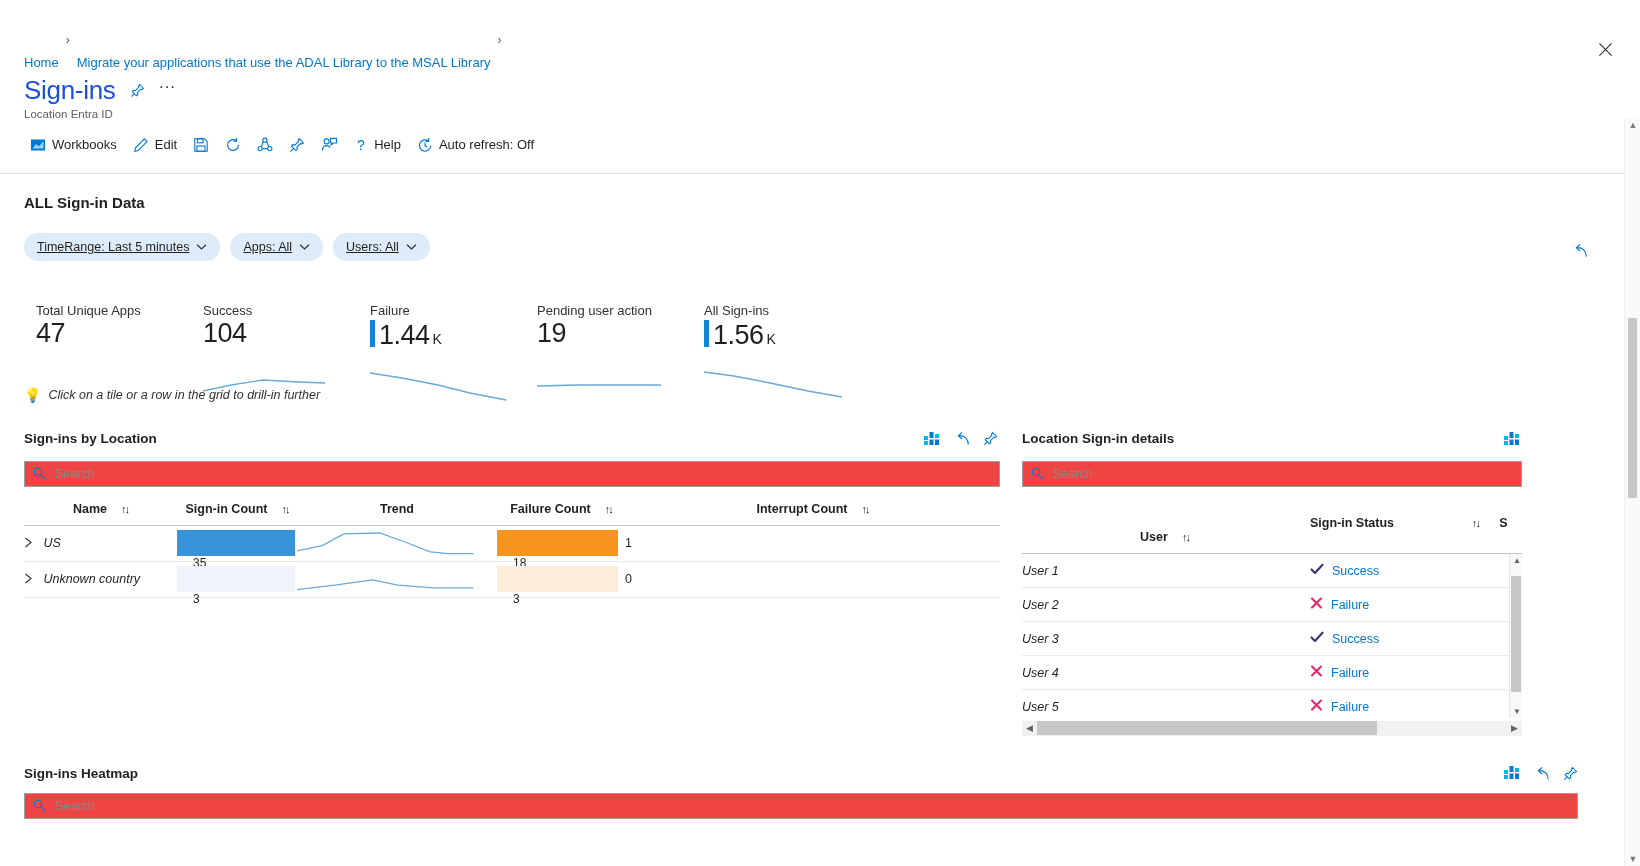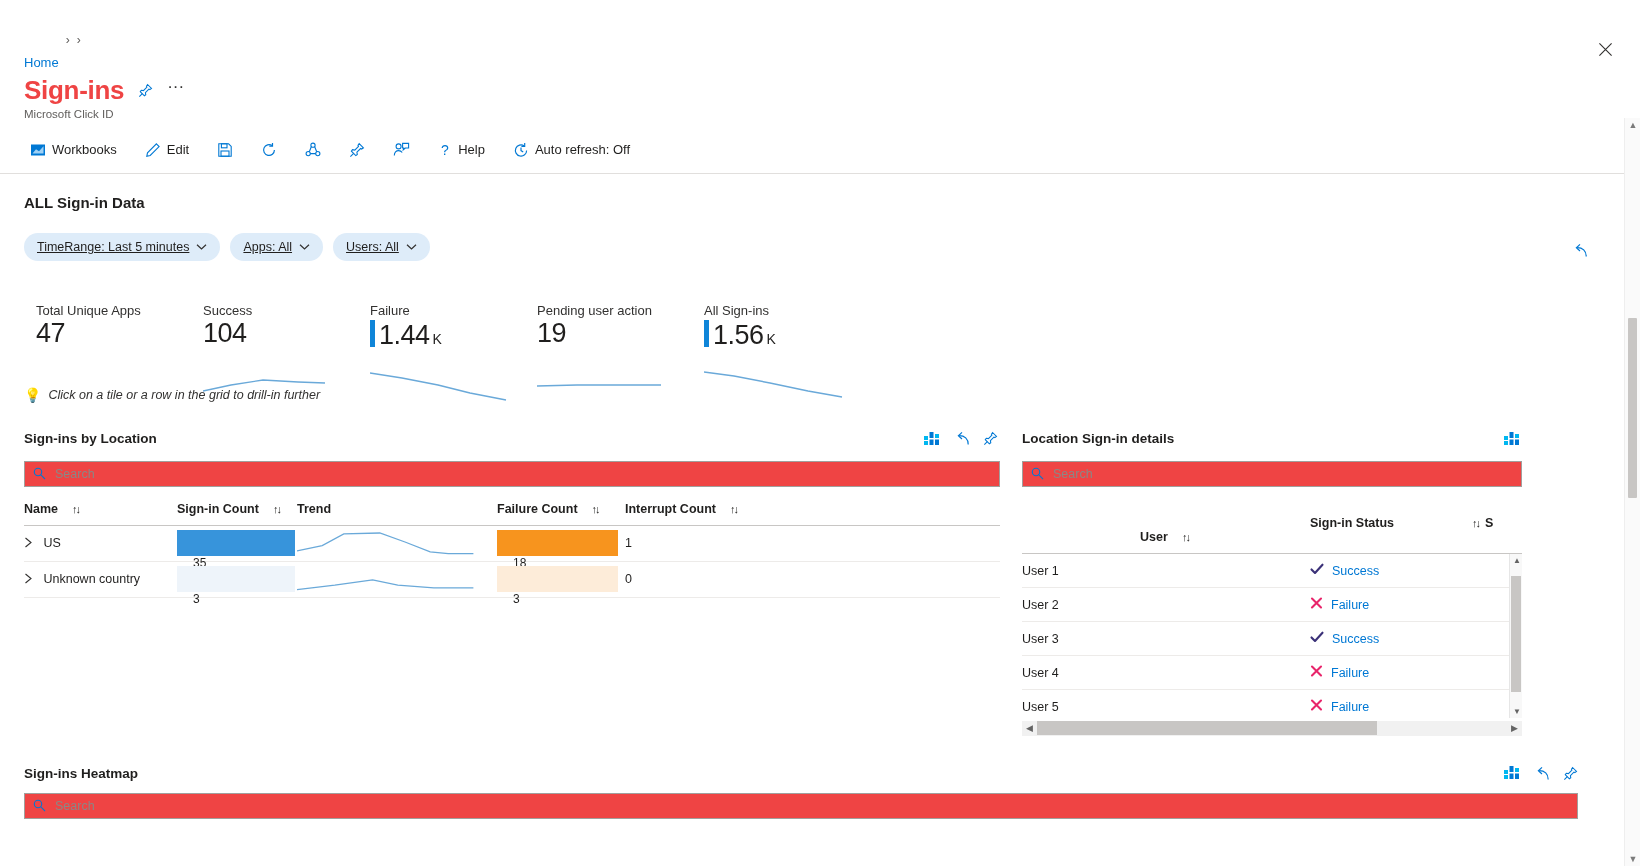--- a/index.html
+++ b/index.html
@@ -21,35 +21,35 @@
     white-space: nowrap;
   }
   .crumb-link { color: #0078d4; cursor: pointer; text-decoration: none; margin-top: 46px; }
   .crumb-sep { color: #605e5c; font-size: 12px; }
 
   
   .title-row {
     display: flex; align-items: center; gap: 14px;
     padding: 6px 0 0 24px;
   }
-  .page-title { font-size: 26px; font-weight: 700; letter-spacing: -.3px; color:#ef4444; line-height: 1.15; }
+  .page-title { font-size: 26px; font-weight: 400; letter-spacing: -.3px; color:#1d4ed8; line-height: 1.15; }
   .title-icon { color:#0078d4; cursor:pointer; display:flex; align-items:center; }
   .ellipsis-btn { color:#323130; font-size:17px; cursor:pointer; line-height:.6; padding: 0 3px 8px 0;}
   .subtitle { font-size: 11.5px; color: #605e5c; padding: 2px 0 0 24px; }
 
   .close-x {
     position: absolute; top: 36px; right: 22px;
     width: 26px; height: 26px; cursor: pointer;
     display:flex; align-items:center; justify-content:center;
     color:#323130;
   }
 
   
   .cmdbar {
-    display: flex; align-items: center; gap: 12px;
+    display: flex; align-items: flex-start; gap: 0px;
     padding: 0 0 0 22px; height: 36px; margin-top: 12px;
     font-size: 13px;
   }
   .cmd {
     display:flex; align-items:center; gap:6px;
     padding: 5px 8px; cursor:pointer; color:#201f1e;
     border-radius: 2px; white-space: nowrap;
   }
   .cmd .ic { display:flex; align-items:center; color:#0078d4; }
   .cmdbar-rule {
@@ -117,27 +117,27 @@
     font-family:"Liberation Sans", sans-serif; color:#201f1e; background:transparent;
   }
   .searchbox input::placeholder { color:#8a8886; }
 
   table.tbl { width:100%; border-collapse: collapse; margin-top: 6px; font-size:12.5px; }
   table.tbl th {
     text-align:left; font-weight:600; color:#201f1e; font-size:12.5px;
     padding: 9px 0 9px 0; border-bottom: 1px solid #c8c6c4;
     white-space:nowrap;
   }
-  table.tbl th .thwrap { display:flex; align-items:center; gap: 14px; }
+  table.tbl th .thwrap { display:flex; align-items:center; gap: 14px; justify-content: center; }
   .sortic { color:#201f1e; font-size:11px; cursor:pointer; letter-spacing:-2px; }
   table.tbl td {
     padding: 0; border-bottom:1px solid #edebe9; height: 34px;
     vertical-align: middle; color:#201f1e;
   }
-  .cell-pad { padding-left: 14px; }
+  .cell-pad { padding-left: 14px; font-style: italic; }
   .expander { color:#323130; display:inline-flex; margin-right:7px; vertical-align:-1px; cursor:pointer;}
   .barcell { position:relative; height:26px; display:flex; align-items:center; }
   .barfill { position:absolute; left:0; top:0; bottom:0; }
   .barnum { position:relative; padding-left:16px; font-size:12px;margin-top:39px; }
   .num-plain { padding-left: 4px; color:#201f1e; }
 
   
   .rgrid-wrap { position:relative; }
   .rtbl-body { height: 164px; overflow:hidden; position:relative; }
   .vscroll {
@@ -168,34 +168,35 @@
   }
   .ps-thumb { position:absolute; left:3px; top:200px; width:9px; height:180px; background:#c8c6c4; border-radius:1px; }
   .ps-arrow { position:absolute; left:0; width:16px; text-align:center; color:#7a7a7a; font-size:9px; cursor:pointer; }
 </style>
 </head>
 <body>
 
 <div class="breadcrumb">
   <span class="crumb-link">Home</span>
   <span class="crumb-sep">›</span>
+  <span class="crumb-link">Migrate your applications that use the ADAL Library to the MSAL Library</span>
   <span class="crumb-sep">›</span>
 </div>
 
 <div class="title-row">
   <span class="page-title">Sign-ins</span>
   <span class="title-icon">
     <svg width="15" height="15" viewBox="0 0 16 16" fill="none" stroke="#0078d4" stroke-width="1.1">
       <path d="M10.2 1.6 L14.4 5.8 L12.6 7.0 L11.6 6.5 L7.9 10.2 L8.3 12.5 L6.8 13.6 L2.4 9.2 L3.5 7.7 L5.8 8.1 L9.5 4.4 L9.0 3.4 Z"></path>
       <path d="M4.6 11.4 L1.4 14.6"></path>
     </svg>
   </span>
   <span class="ellipsis-btn">···</span>
 </div>
-<div class="subtitle">Microsoft Click ID</div>
+<div class="subtitle">Location Entra ID</div>
 
 <div class="close-x">
   <svg width="15" height="15" viewBox="0 0 16 16" stroke="#323130" stroke-width="1.2">
     <path d="M1.5 1.5 L14.5 14.5 M14.5 1.5 L1.5 14.5"></path>
   </svg>
 </div>
 
 <div class="cmdbar">
 
   <div class="cmd">

